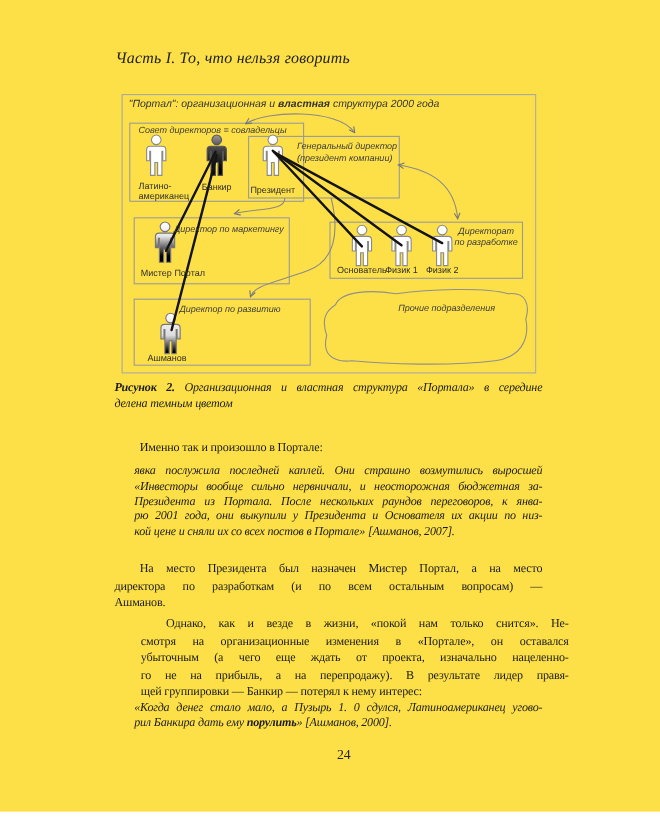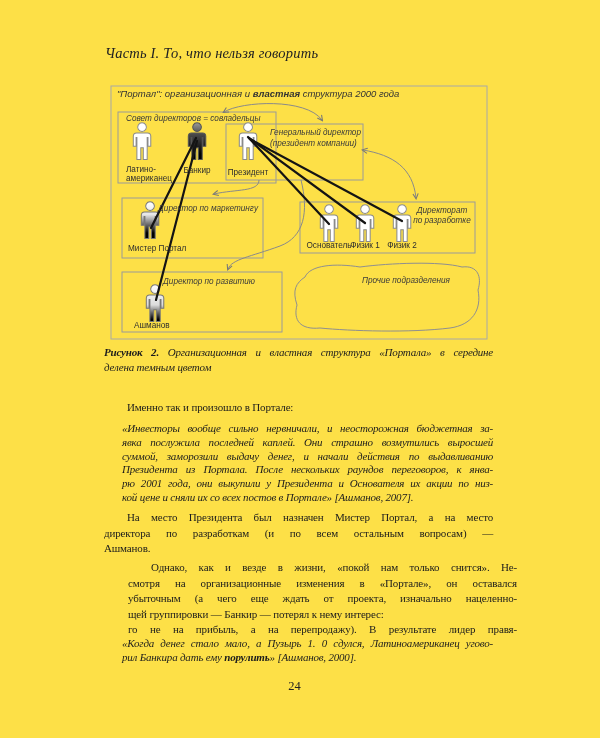--- a/index.html
+++ b/index.html
@@ -38,21 +38,21 @@
   .jline { white-space:nowrap; text-align:justify; text-align-last:justify; }
   .body-block { position:absolute; left:104px; width:389px; font-size:11px; line-height:15.5px; letter-spacing:-0.15px; }
   .body-line { height:15.5px; }
   .indent { padding-left:23px; }
   .quote-block {
     position:absolute; left:122px; width:371px;
     font-style:italic; font-size:11px; line-height:13.8px; letter-spacing:-0.2px;
   }
   .quote-line { height:13.8px; }
   .page-number {
-    position:absolute; left:100px; top:679px; width:389px;
+    position:absolute; left:118px; top:679px; width:389px;
     text-align:center; font-size:12.5px; color:#222;
   }
 </style>
 </head>
 <body>
 
 <div class="page">
 
   <div class="running-header">Часть I. То, что нельзя говорить</div>
 
@@ -135,40 +135,39 @@
   <div class="caption">
     <div class="cap-line jline"><span class="b">Рисунок 2.</span><span> Организационная и властная структура «Портала» в середине</span></div>
     <div class="cap-line">делена темным цветом</div>
   </div>
 
   <div class="body-block" style="top:400px;">
     <div class="body-line indent">Именно так и произошло в Портале:</div>
   </div>
 
   <div class="quote-block" style="top:422px;">
+    <div class="quote-line jline">явка послужила последней каплей. Они страшно возмутились выросшей</div>
     <div class="quote-line jline">«Инвесторы вообще сильно нервничали, и неосторожная бюджетная за-</div>
-    <div class="quote-line jline">явка послужила последней каплей. Они страшно возмутились выросшей</div>
-    <div class="quote-line jline">суммой, заморозили выдачу денег, и начали действия по выдавливанию</div>
     <div class="quote-line jline">Президента из Портала. После нескольких раундов переговоров, к янва-</div>
     <div class="quote-line jline">рю 2001 года, они выкупили у Президента и Основателя их акции по низ-</div>
     <div class="quote-line">кой цене и сняли их со всех постов в Портале» [Ашманов, 2007].</div>
   </div>
 
   <div class="body-block" style="top:510px;">
     <div class="body-line indent jline">На место Президента был назначен Мистер Портал, а на место</div>
     <div class="body-line jline">директора по разработкам (и по всем остальным вопросам) —</div>
     <div class="body-line">Ашманов.</div>
   </div>
 
   <div class="body-block" style="top:560px;margin-left:24px;">
     <div class="body-line indent jline">Однако, как и везде в жизни, «покой нам только снится». Не-</div>
     <div class="body-line jline">смотря на организационные изменения в «Портале», он оставался</div>
     <div class="body-line jline">убыточным (а чего еще ждать от проекта, изначально нацеленно-</div>
+    <div class="body-line jline">го не на прибыль, а на перепродажу). В результате лидер правя-</div>
     <div class="body-line">щей группировки — Банкир — потерял к нему интерес:</div>
-    <div class="body-line jline">го не на прибыль, а на перепродажу). В результате лидер правя-</div>
   </div>
 
   <div class="quote-block" style="top:637px;">
     <div class="quote-line jline">«Когда денег стало мало, а Пузырь 1. 0 сдулся, Латиноамериканец угово-</div>
     <div class="quote-line"><span>рил Банкира дать ему </span><span class="b">порулить</span><span>» [Ашманов, 2000].</span></div>
   </div>
 
   <div class="page-number">24</div>
 
 </div>

